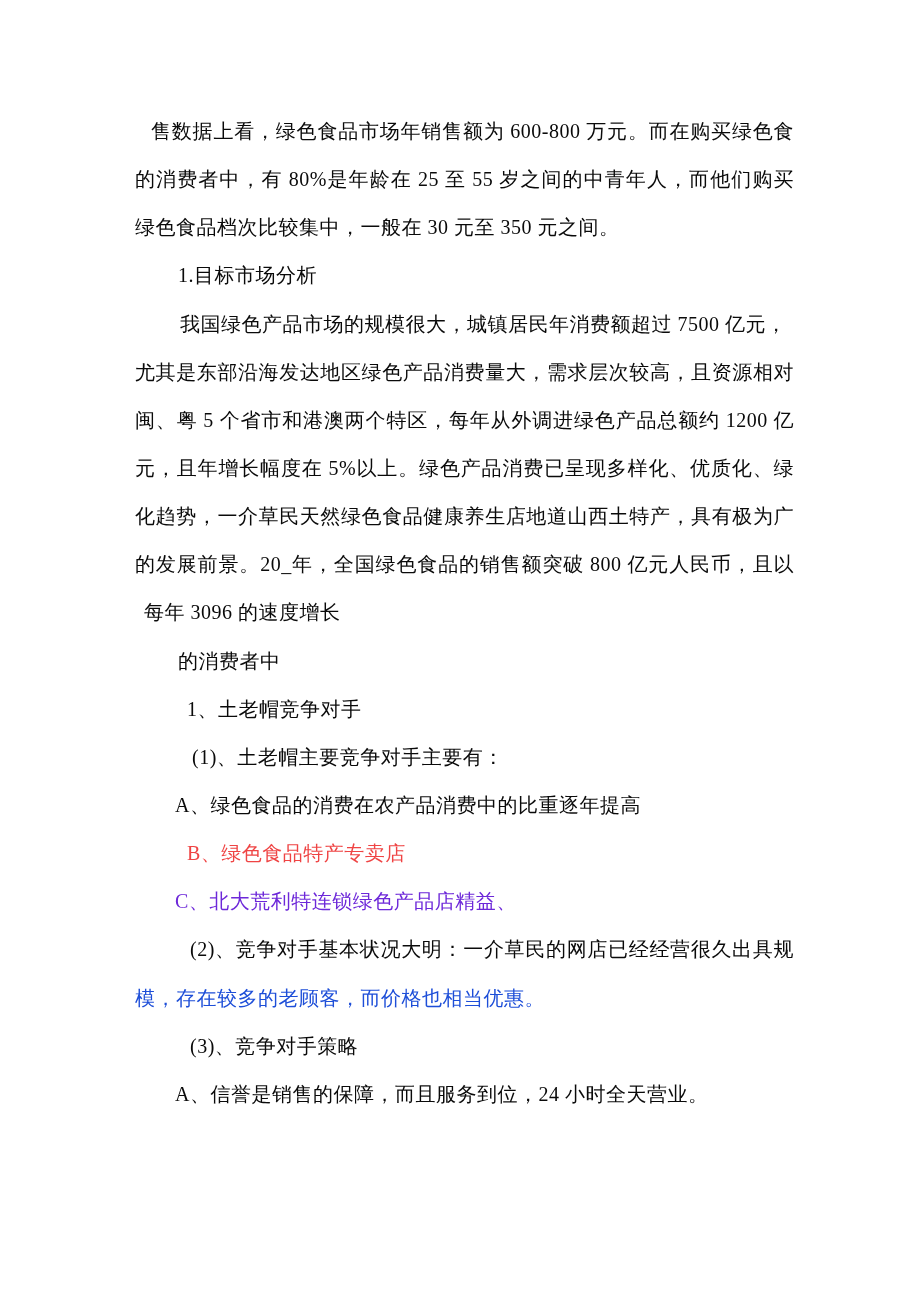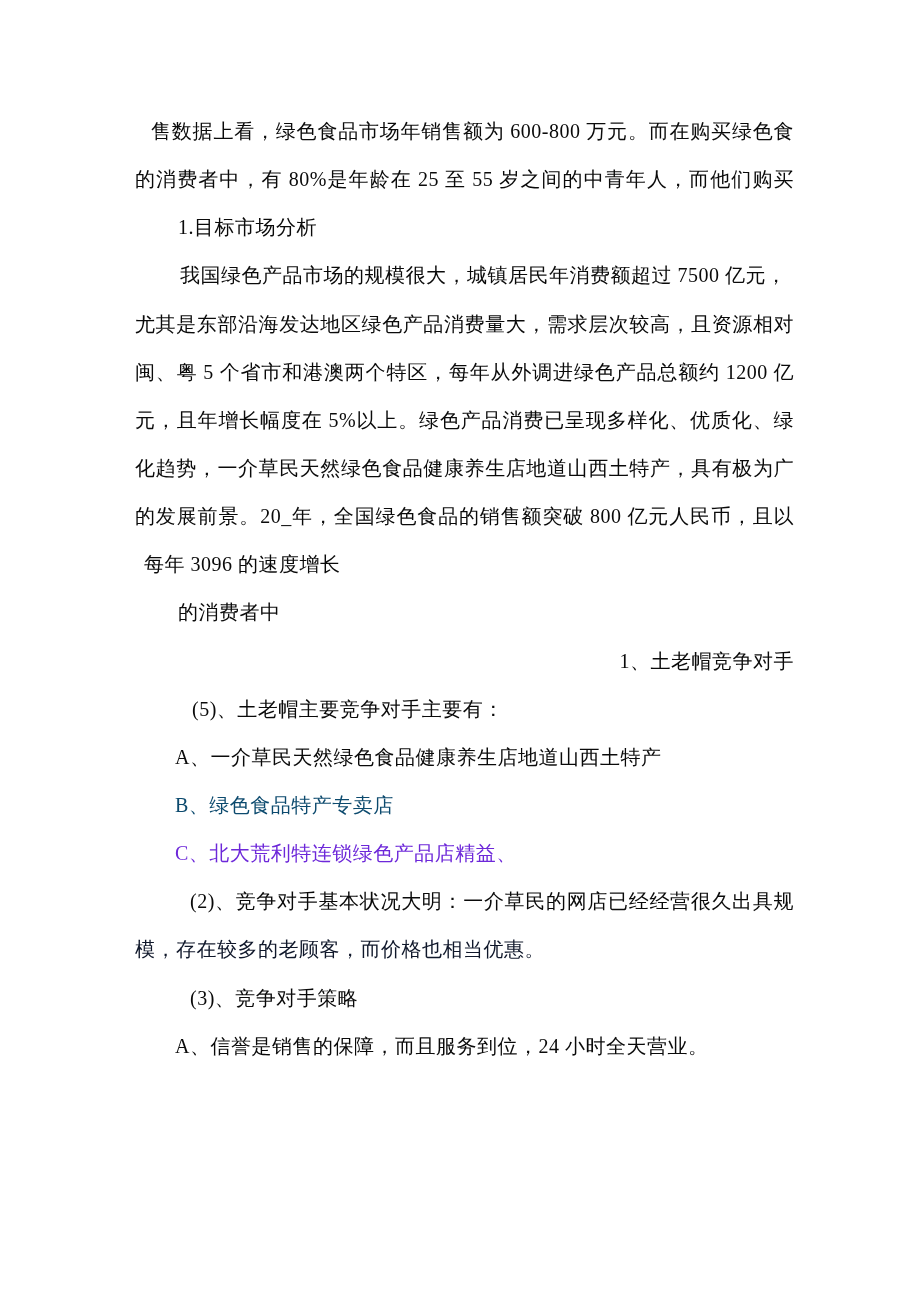--- a/index.html
+++ b/index.html
@@ -39,32 +39,33 @@
     overflow: hidden;
   }
 </style>
 </head>
 <body>
 
 <div class="page">
   <div class="doc-body">
       <div class="line fill" style="margin-left: 16px; color: rgb(10, 10, 10);">售数据上看，绿色食品市场年销售额为 600-800 万元。而在购买绿色食品</div>
       <div class="line fill" style="margin-left: 0px; color: rgb(10, 10, 10);">的消费者中，有 80%是年龄在 25 至 55 岁之间的中青年人，而他们购买的</div>
+      <div class="line" style="margin-left: 0px; color: rgb(10, 10, 10);">绿色食品档次比较集中，一般在 30 元至 350 元之间。</div>
       <div class="line" style="margin-left: 43px; color: rgb(10, 10, 10);">1.目标市场分析</div>
       <div class="line" style="margin-left: 45px; color: rgb(10, 10, 10);">我国绿色产品市场的规模很大，城镇居民年消费额超过 7500 亿元，</div>
       <div class="line fill" style="margin-left: 0px; color: rgb(10, 10, 10);">尤其是东部沿海发达地区绿色产品消费量大，需求层次较高，且资源相对</div>
       <div class="line fill" style="margin-left: 0px; color: rgb(10, 10, 10);">闽、粤 5 个省市和港澳两个特区，每年从外调进绿色产品总额约 1200 亿</div>
       <div class="line fill" style="margin-left: 0px; color: rgb(10, 10, 10);">元，且年增长幅度在 5%以上。绿色产品消费已呈现多样化、优质化、绿色</div>
       <div class="line fill" style="margin-left: 0px; color: rgb(10, 10, 10);">化趋势，一介草民天然绿色食品健康养生店地道山西土特产，具有极为广阔</div>
       <div class="line fill" style="margin-left: 0px; color: rgb(10, 10, 10);">的发展前景。20_年，全国绿色食品的销售额突破 800 亿元人民币，且以</div>
       <div class="line" style="margin-left: 9px; color: rgb(10, 10, 10);">每年 3096 的速度增长</div>
       <div class="line" style="margin-left: 43px; color: rgb(10, 10, 10);">的消费者中</div>
-      <div class="line" style="margin-left: 52px; color: rgb(10, 10, 10); text-align: right;">1、土老帽竞争对手</div>
-      <div class="line" style="margin-left: 57px; color: rgb(10, 10, 10);">(5)、土老帽主要竞争对手主要有：</div>
-      <div class="line" style="margin-left: 40px; color: rgb(10, 10, 10);">A、一介草民天然绿色食品健康养生店地道山西土特产</div>
-      <div class="line" style="margin-left: 40px; color: #0c4a6e;">B、绿色食品特产专卖店</div>
+      <div class="line" style="margin-left: 52px; color: rgb(10, 10, 10);">1、土老帽竞争对手</div>
+      <div class="line" style="margin-left: 57px; color: rgb(10, 10, 10);">(1)、土老帽主要竞争对手主要有：</div>
+      <div class="line" style="margin-left: 40px; color: rgb(10, 10, 10);">A、绿色食品的消费在农产品消费中的比重逐年提高</div>
+      <div class="line" style="margin-left: 52px; color: #ef4444;">B、绿色食品特产专卖店</div>
       <div class="line" style="margin-left: 40px; color: #6d28d9;">C、北大荒利特连锁绿色产品店精益、</div>
       <div class="line fill" style="margin-left: 55px; color: rgb(10, 10, 10);">(2)、竞争对手基本状况大明：一介草民的网店已经经营很久出具规</div>
-      <div class="line" style="margin-left: 0px; color: #0f172a;">模，存在较多的老顾客，而价格也相当优惠。</div>
+      <div class="line" style="margin-left: 0px; color: #1d4ed8;">模，存在较多的老顾客，而价格也相当优惠。</div>
       <div class="line" style="margin-left: 55px; color: rgb(10, 10, 10);">(3)、竞争对手策略</div>
       <div class="line" style="margin-left: 40px; color: rgb(10, 10, 10);">A、信誉是销售的保障，而且服务到位，24 小时全天营业。</div>
     </div>
 </div>
 
 </body></html>

